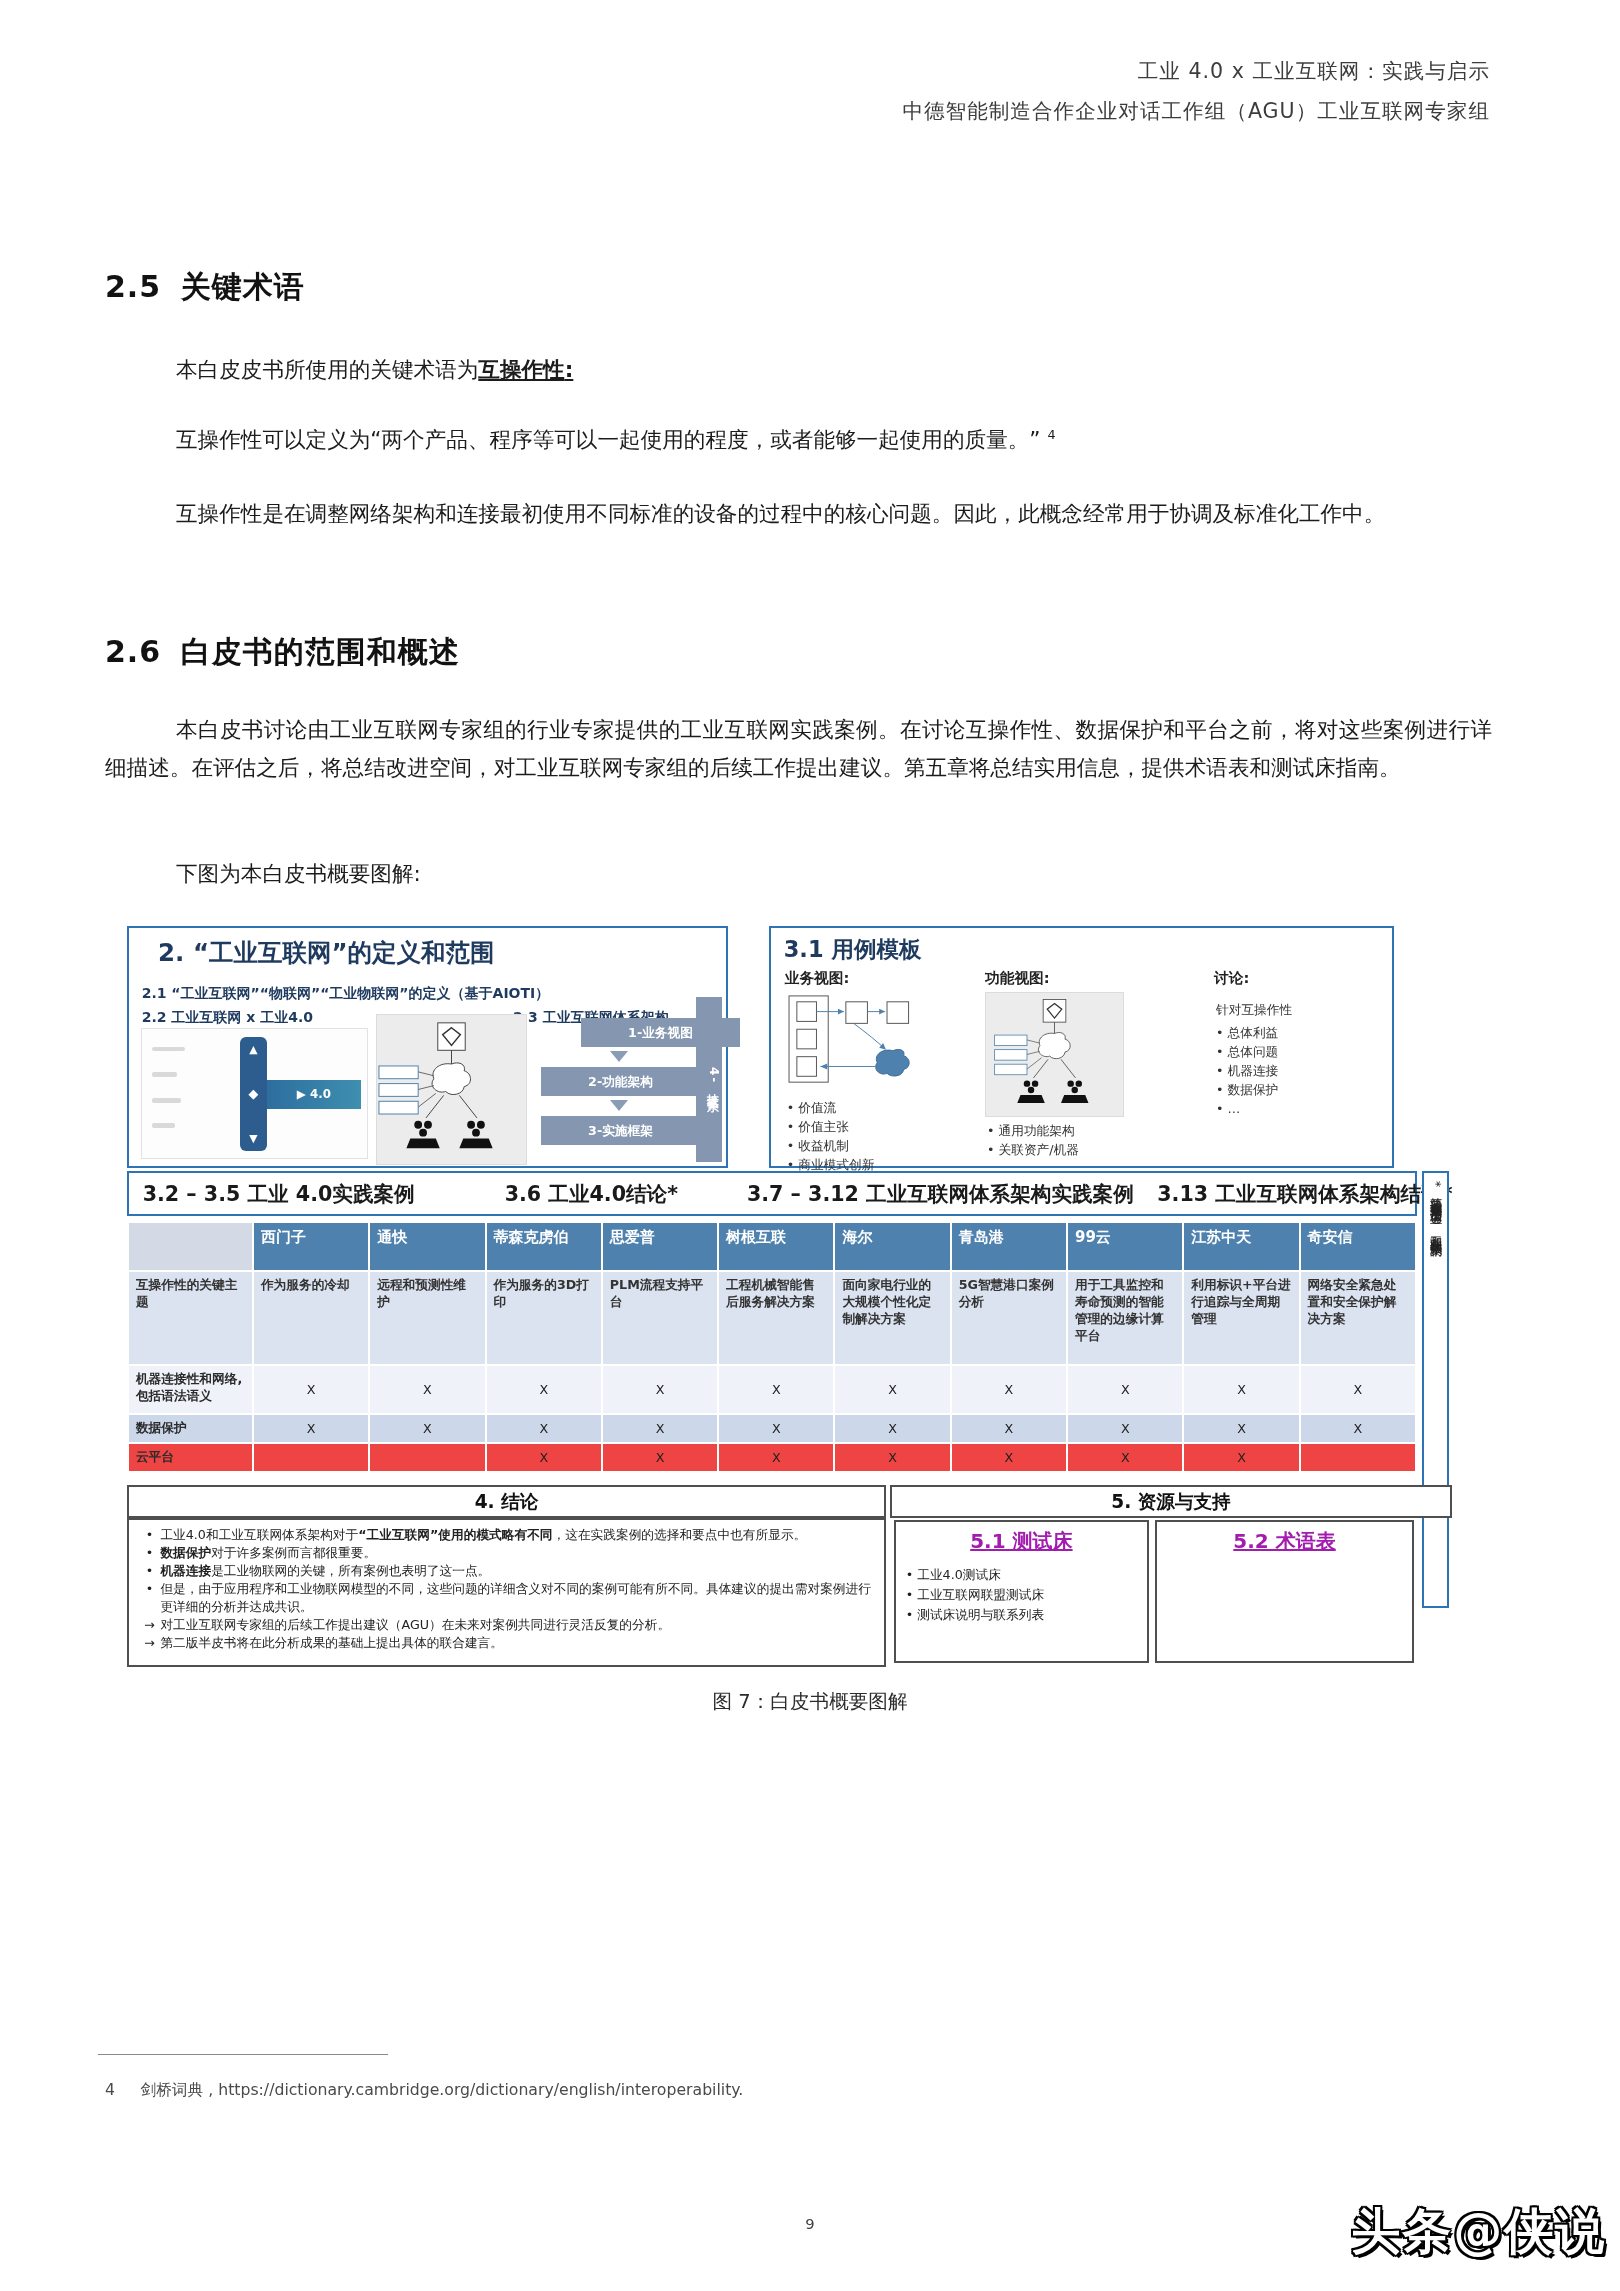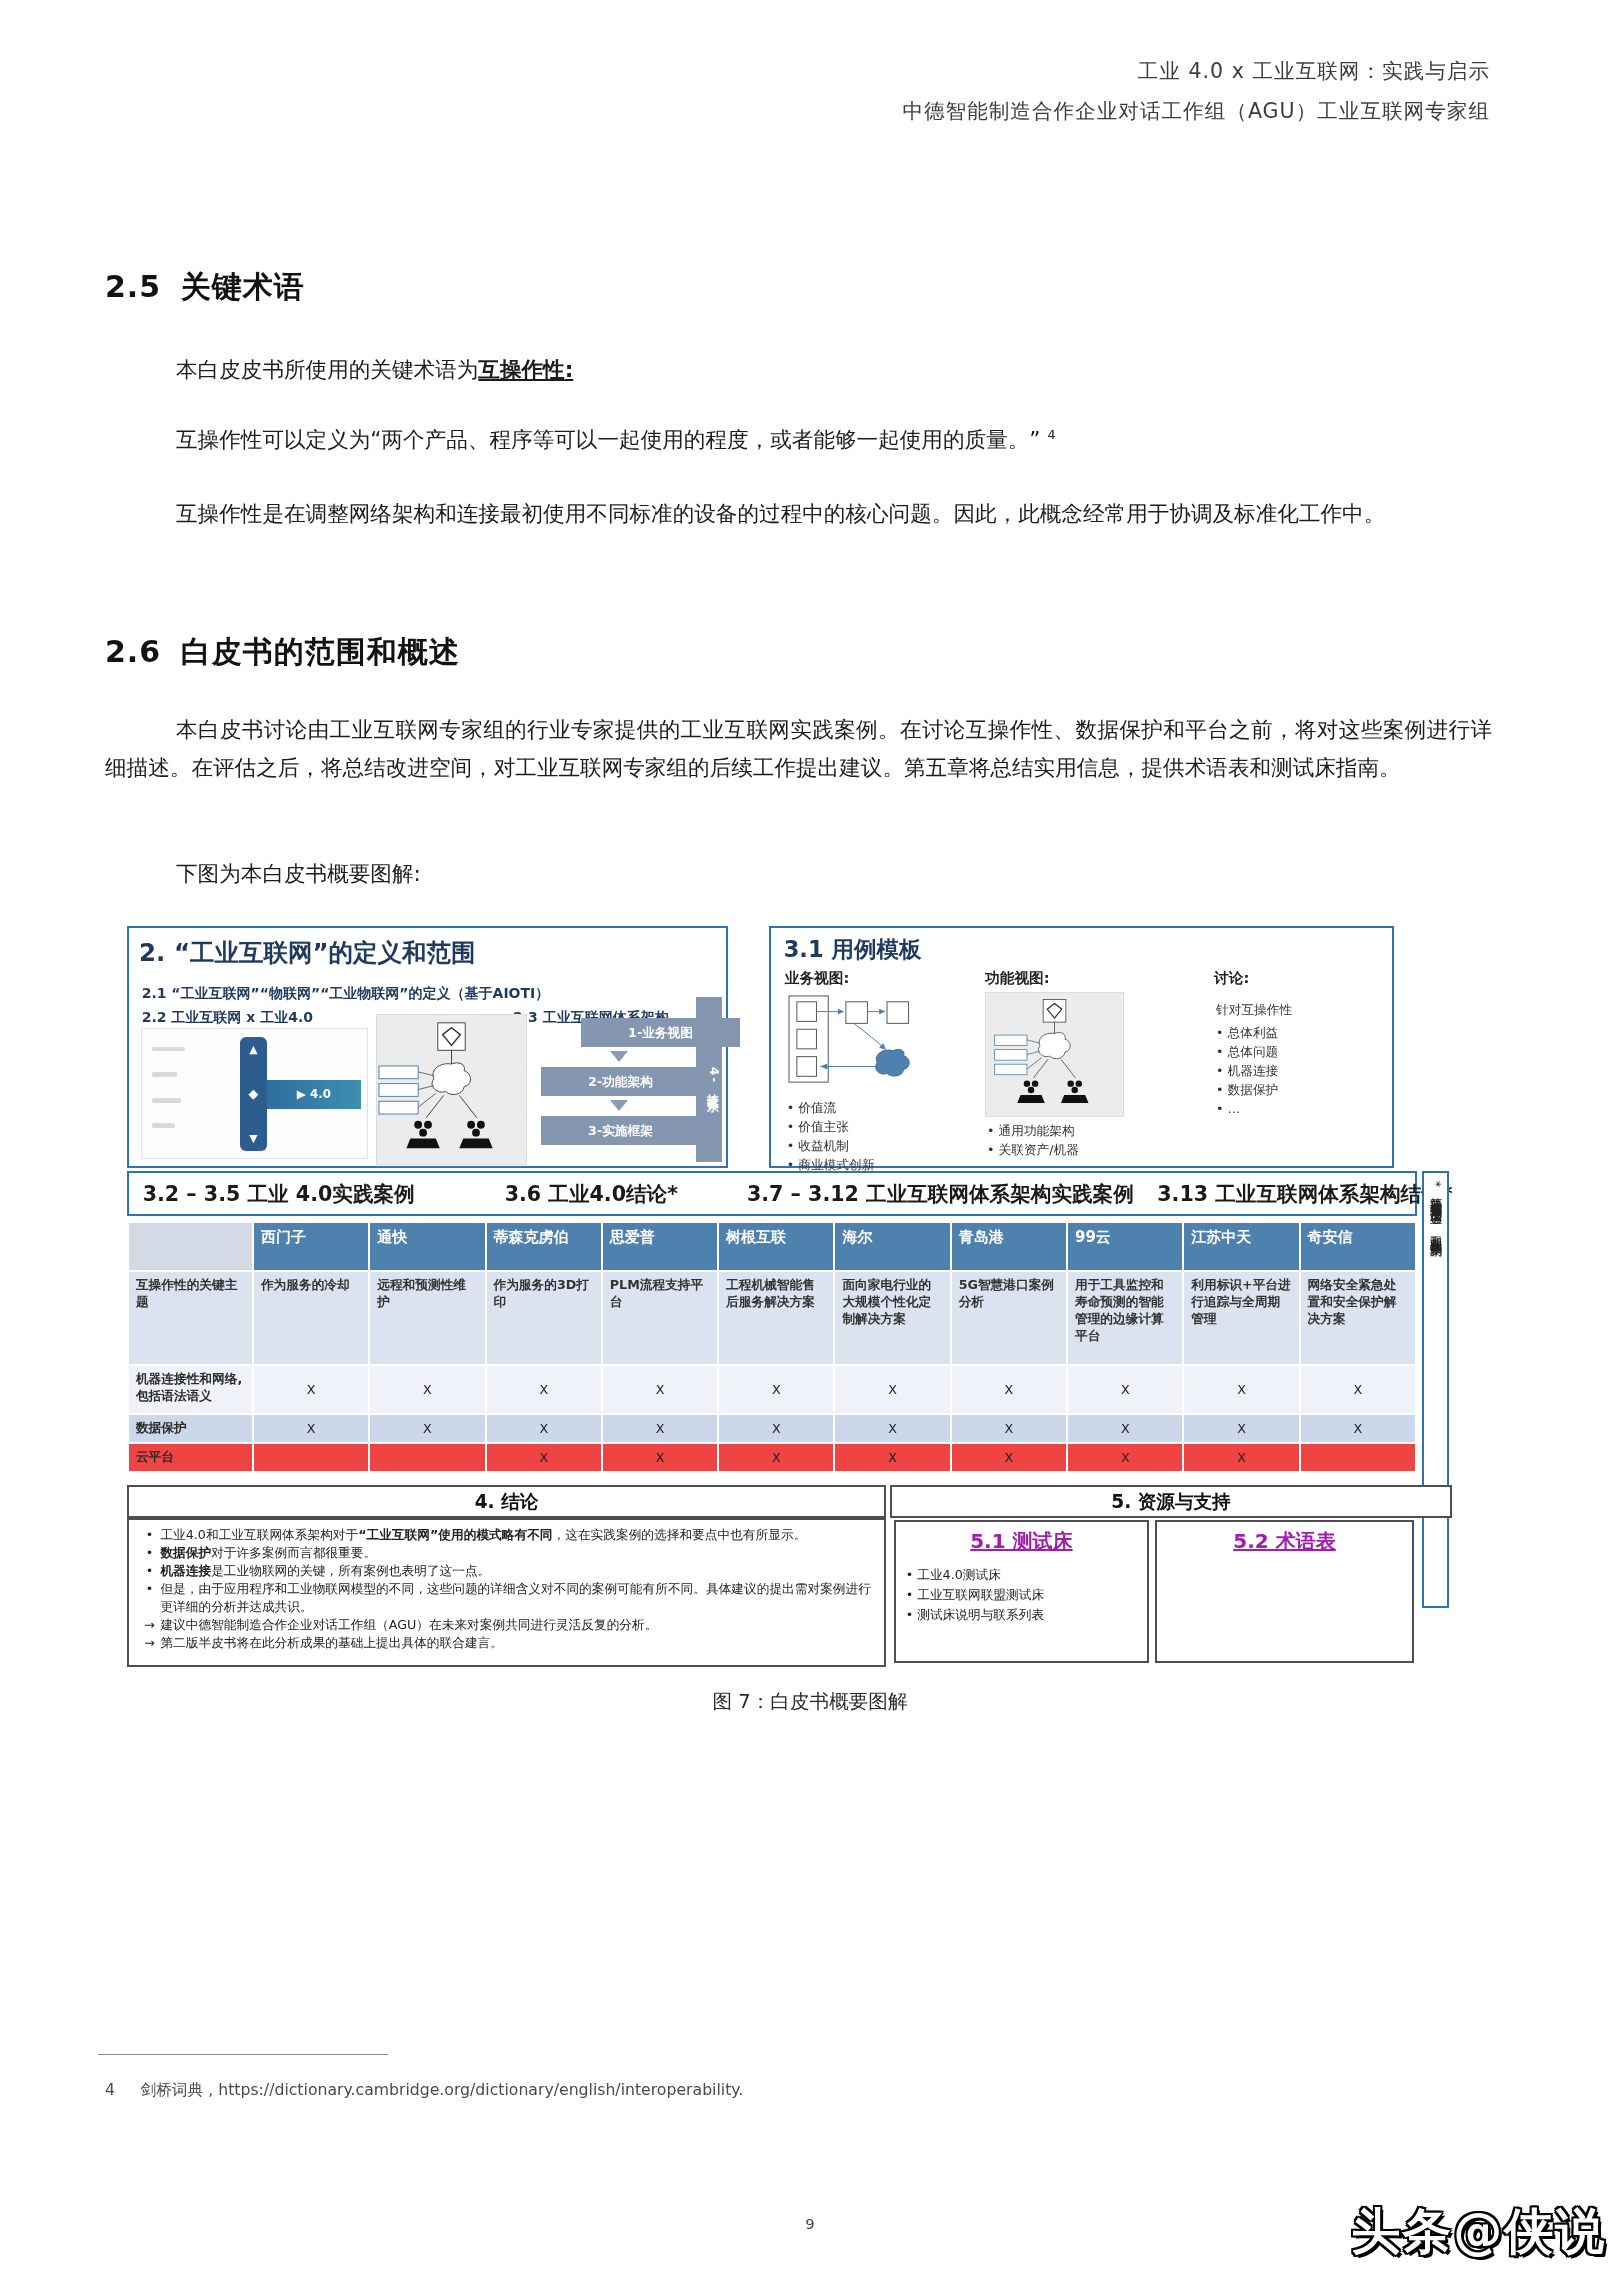--- a/index.html
+++ b/index.html
@@ -20,21 +20,21 @@
   .term{font-weight:bold;text-decoration:underline;}
   sup{font-size:12.7px;}
 
   
   .fig{position:absolute;left:127px;top:926px;width:1321px;height:747px;}
   .bluebox{position:absolute;border:2px solid #2e74b5;background:#ffffff;box-sizing:border-box;}
   .navy{color:#1f3a5f;}
 
   
   #box2{left:0;top:0;width:601px;height:242px;}
-  #box2 .bigtitle{position:absolute;left:10px;top:7.8px;font-size:24.5px;font-weight:bold;}
+  #box2 .bigtitle{position:absolute;left:29px;top:7.8px;font-size:24.5px;font-weight:bold;}
   #box2 .sub{position:absolute;font-size:14px;font-weight:bold;}
   .arch-bar{position:absolute;width:159px;height:29px;background:#8496b0;color:#fff;
             font-size:12.7px;font-weight:bold;text-align:center;line-height:29px;}
   .arch-arrow{position:absolute;width:0;height:0;border-left:9.8px solid transparent;
               border-right:9.8px solid transparent;border-top:11.8px solid #8b9cb5;}
   .arch-side{position:absolute;background:#8496b0;color:#fff;font-size:11.8px;font-weight:bold;
              writing-mode:vertical-rl;text-align:center;letter-spacing:2px;}
   .tinybar{position:absolute;background:#c9cfd9;border-radius:2px;}
 
   
@@ -388,21 +388,21 @@
           <li>
             <span class="mk">•</span>
             <span><b>机器连接</b>是工业物联网的关键，所有案例也表明了这一点。</span>
           </li>
           <li>
             <span class="mk">•</span>
             <span>但是，由于应用程序和工业物联网模型的不同，这些问题的详细含义对不同的案例可能有所不同。具体建议的提出需对案例进行更详细的分析并达成共识。</span>
           </li>
           <li>
             <span class="mk">→</span>
-            <span>建议中德智能制造合作企业对话工作组（AGU）在未来对案例共同进行灵活反复的分析。</span>
+            <span>对工业互联网专家组的后续工作提出建议（AGU）在未来对案例共同进行灵活反复的分析。</span>
           </li>
           <li>
             <span class="mk">→</span>
             <span>第二版半皮书将在此分析成果的基础上提出具体的联合建言。</span>
           </li>
         </ul>
     </div>
 
     <div class="graybox" id="res-head">5. 资源与支持</div>
     <div id="res-body">

